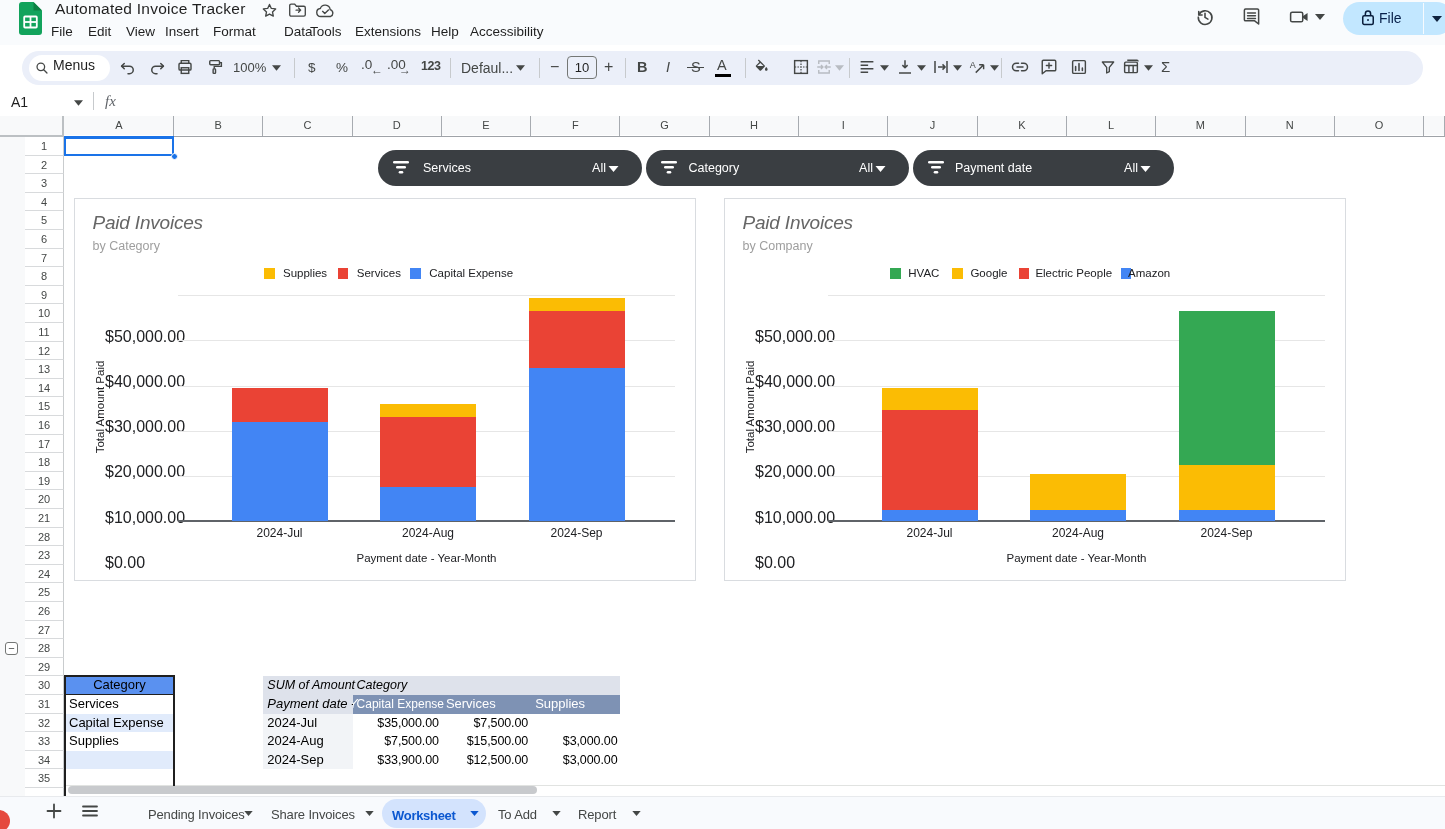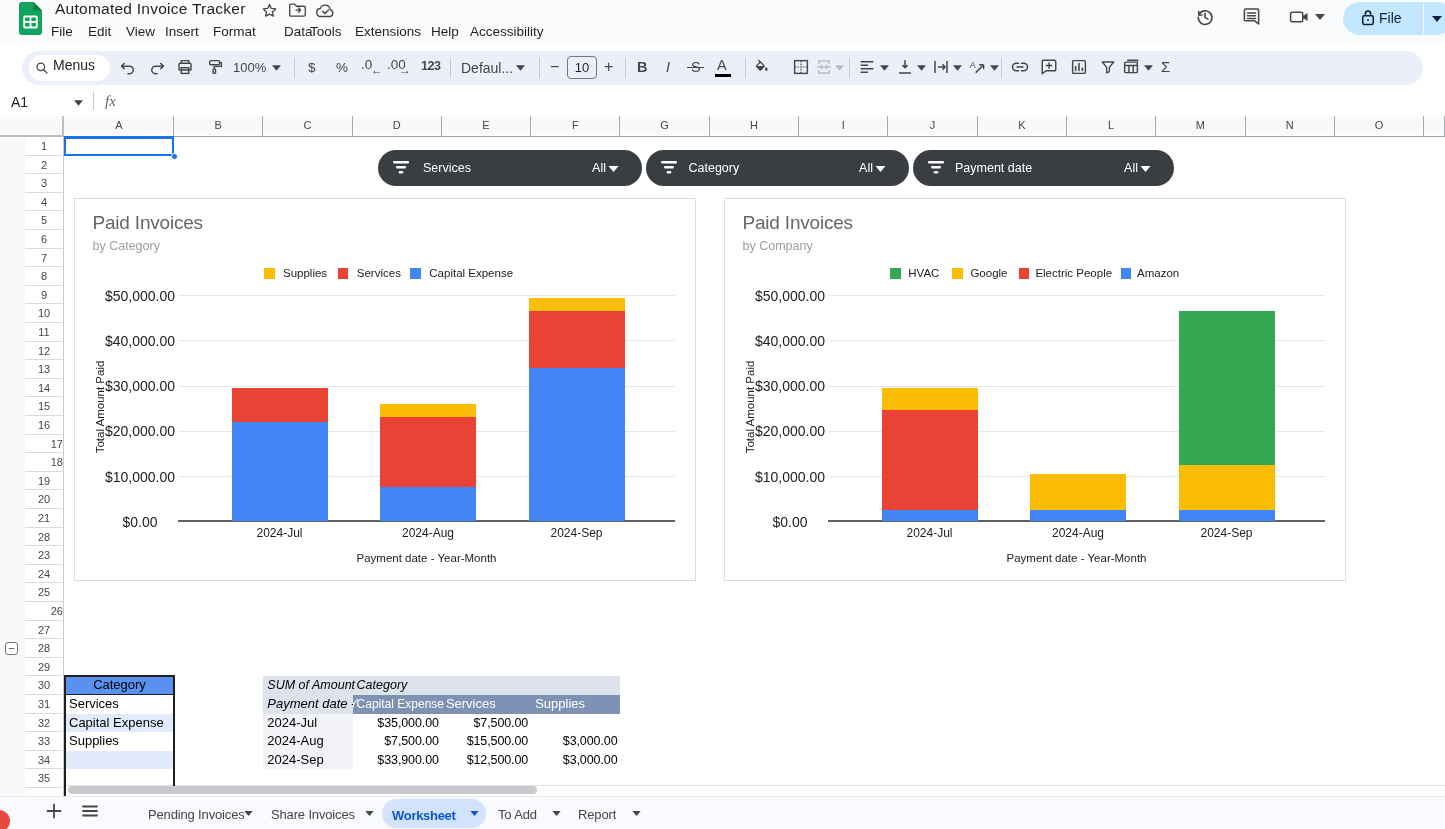--- a/index.html
+++ b/index.html
@@ -17,25 +17,25 @@
   .ttxt { position:absolute; color:#444746; font-size:13px; white-space:nowrap; }
   
   #fbar { position:absolute; left:0; top:85px; width:1445px; height:31px; background:#fff; }
   
   #grid { position:absolute; left:0; top:116px; width:1445px; height:680px; background:#fff; }
   
   .slicer { position:absolute; top:150px; height:36px; background:#3a3e42; border-radius:18px; color:#fff; }
   .slicer .lab { position:absolute; top:11px; font-size:12.5px; font-weight:500; color:#fff; white-space:nowrap; }
   
   .chart { position:absolute; top:198px; width:622px; height:383px; background:#fff; border:1px solid #d9dce0; }
-  .ctitle { position:absolute; left:17.5px; top:13px; font-size:19px; letter-spacing:-0.2px; color:#666; }
+  .ctitle { position:absolute; left:17.5px; top:13px; font-size:19px; letter-spacing:-0.2px; color:#666;font-style:italic; }
   .csub { position:absolute; left:17.5px; top:40px; font-size:12.5px; color:#9e9e9e; }
   .leg { position:absolute; top:69px; width:10.5px; height:10.5px; }
   .legt { position:absolute; top:68px; font-size:11.5px; color:#202124; white-space:nowrap; }
-  .ylab { position:absolute; width:70px; text-align:center; font-size:14px; color:#202124; }
+  .ylab { position:absolute; width:70px; text-align:left; font-size:16px; color:#202124;margin-top:40px; }
   .gl { position:absolute; left:103px; width:497px; height:1px; background:#e6e6e6; }
   .bar { position:absolute; width:96px; }
   .xlab { position:absolute; width:120px; text-align:center; font-size:12px; color:#202124; top:327px; }
   .xtitle { position:absolute; width:300px; text-align:center; font-size:11.5px; color:#202124; top:353px; }
   .ytitle { position:absolute; font-size:11.5px; color:#202124; transform:rotate(-90deg); transform-origin:center; white-space:nowrap; }
   
   .pcell { position:absolute; font-size:13px; color:#000; white-space:nowrap; overflow:hidden; }
   
   #tabbar { position:absolute; left:0; top:796px; width:1445px; height:33px; background:#f8fafd; border-top:1px solid #e8eaed; }
   .tabtxt { position:absolute; top:7px; font-size:13px; letter-spacing:-0.15px; color:#444746; font-weight:500; white-space:nowrap; line-height:21px; }
@@ -288,30 +288,30 @@
   <div class="abs" style="left:25px;top:132.6px;width:39px;height:18.60px;border-right:1px solid #c9ccce;border-bottom:1px solid #d8dadc;color:#444746;font-size:11px;text-align:center;line-height:18.60px;background:#fff">7</div>
   <div class="abs" style="left:25px;top:151.2px;width:39px;height:18.60px;border-right:1px solid #c9ccce;border-bottom:1px solid #d8dadc;color:#444746;font-size:11px;text-align:center;line-height:18.60px;background:#fff">8</div>
   <div class="abs" style="left:25px;top:169.8px;width:39px;height:18.60px;border-right:1px solid #c9ccce;border-bottom:1px solid #d8dadc;color:#444746;font-size:11px;text-align:center;line-height:18.60px;background:#fff">9</div>
   <div class="abs" style="left:25px;top:188.4px;width:39px;height:18.60px;border-right:1px solid #c9ccce;border-bottom:1px solid #d8dadc;color:#444746;font-size:11px;text-align:center;line-height:18.60px;background:#fff">10</div>
   <div class="abs" style="left:25px;top:207.0px;width:39px;height:18.60px;border-right:1px solid #c9ccce;border-bottom:1px solid #d8dadc;color:#444746;font-size:11px;text-align:center;line-height:18.60px;background:#fff">11</div>
   <div class="abs" style="left:25px;top:225.6px;width:39px;height:18.60px;border-right:1px solid #c9ccce;border-bottom:1px solid #d8dadc;color:#444746;font-size:11px;text-align:center;line-height:18.60px;background:#fff">12</div>
   <div class="abs" style="left:25px;top:244.2px;width:39px;height:18.60px;border-right:1px solid #c9ccce;border-bottom:1px solid #d8dadc;color:#444746;font-size:11px;text-align:center;line-height:18.60px;background:#fff">13</div>
   <div class="abs" style="left:25px;top:262.8px;width:39px;height:18.60px;border-right:1px solid #c9ccce;border-bottom:1px solid #d8dadc;color:#444746;font-size:11px;text-align:center;line-height:18.60px;background:#fff">14</div>
   <div class="abs" style="left:25px;top:281.4px;width:39px;height:18.60px;border-right:1px solid #c9ccce;border-bottom:1px solid #d8dadc;color:#444746;font-size:11px;text-align:center;line-height:18.60px;background:#fff">15</div>
   <div class="abs" style="left:25px;top:300.0px;width:39px;height:18.60px;border-right:1px solid #c9ccce;border-bottom:1px solid #d8dadc;color:#444746;font-size:11px;text-align:center;line-height:18.60px;background:#fff">16</div>
-  <div class="abs" style="left:25px;top:318.6px;width:39px;height:18.60px;border-right:1px solid #c9ccce;border-bottom:1px solid #d8dadc;color:#444746;font-size:11px;text-align:right;line-height:18.60px;background:#fff">17</div>
-  <div class="abs" style="left:25px;top:337.2px;width:39px;height:18.60px;border-right:1px solid #c9ccce;border-bottom:1px solid #d8dadc;color:#444746;font-size:11px;text-align:right;line-height:18.60px;background:#fff">18</div>
+  <div class="abs" style="left:25px;top:318.6px;width:39px;height:18.60px;border-right:1px solid #c9ccce;border-bottom:1px solid #d8dadc;color:#444746;font-size:11px;text-align:center;line-height:18.60px;background:#fff">17</div>
+  <div class="abs" style="left:25px;top:337.2px;width:39px;height:18.60px;border-right:1px solid #c9ccce;border-bottom:1px solid #d8dadc;color:#444746;font-size:11px;text-align:center;line-height:18.60px;background:#fff">18</div>
   <div class="abs" style="left:25px;top:355.8px;width:39px;height:18.60px;border-right:1px solid #c9ccce;border-bottom:1px solid #d8dadc;color:#444746;font-size:11px;text-align:center;line-height:18.60px;background:#fff">19</div>
   <div class="abs" style="left:25px;top:374.4px;width:39px;height:18.60px;border-right:1px solid #c9ccce;border-bottom:1px solid #d8dadc;color:#444746;font-size:11px;text-align:center;line-height:18.60px;background:#fff">20</div>
   <div class="abs" style="left:25px;top:393.0px;width:39px;height:18.60px;border-right:1px solid #c9ccce;border-bottom:1px solid #d8dadc;color:#444746;font-size:11px;text-align:center;line-height:18.60px;background:#fff">21</div>
   <div class="abs" style="left:25px;top:411.6px;width:39px;height:18.60px;border-right:1px solid #c9ccce;border-bottom:1px solid #d8dadc;color:#444746;font-size:11px;text-align:center;line-height:18.60px;background:#fff">28</div>
   <div class="abs" style="left:25px;top:430.2px;width:39px;height:18.60px;border-right:1px solid #c9ccce;border-bottom:1px solid #d8dadc;color:#444746;font-size:11px;text-align:center;line-height:18.60px;background:#fff">23</div>
   <div class="abs" style="left:25px;top:448.8px;width:39px;height:18.60px;border-right:1px solid #c9ccce;border-bottom:1px solid #d8dadc;color:#444746;font-size:11px;text-align:center;line-height:18.60px;background:#fff">24</div>
   <div class="abs" style="left:25px;top:467.4px;width:39px;height:18.60px;border-right:1px solid #c9ccce;border-bottom:1px solid #d8dadc;color:#444746;font-size:11px;text-align:center;line-height:18.60px;background:#fff">25</div>
-  <div class="abs" style="left:25px;top:486.0px;width:39px;height:18.60px;border-right:1px solid #c9ccce;border-bottom:1px solid #d8dadc;color:#444746;font-size:11px;text-align:right;line-height:18.60px;background:#fff">26</div>
+  <div class="abs" style="left:25px;top:486.0px;width:39px;height:18.60px;border-right:1px solid #c9ccce;border-bottom:1px solid #d8dadc;color:#444746;font-size:11px;text-align:center;line-height:18.60px;background:#fff">26</div>
   <div class="abs" style="left:25px;top:504.6px;width:39px;height:18.60px;border-right:1px solid #c9ccce;border-bottom:1px solid #d8dadc;color:#444746;font-size:11px;text-align:center;line-height:18.60px;background:#fff">27</div>
   <div class="abs" style="left:25px;top:523.2px;width:39px;height:18.60px;border-right:1px solid #c9ccce;border-bottom:1px solid #d8dadc;color:#444746;font-size:11px;text-align:center;line-height:18.60px;background:#fff">28</div>
   <div class="abs" style="left:25px;top:541.8px;width:39px;height:18.60px;border-right:1px solid #c9ccce;border-bottom:1px solid #d8dadc;color:#444746;font-size:11px;text-align:center;line-height:18.60px;background:#fff">29</div>
   <div class="abs" style="left:25px;top:560.4px;width:39px;height:18.60px;border-right:1px solid #c9ccce;border-bottom:1px solid #d8dadc;color:#444746;font-size:11px;text-align:center;line-height:18.60px;background:#fff">30</div>
   <div class="abs" style="left:25px;top:579.0px;width:39px;height:18.60px;border-right:1px solid #c9ccce;border-bottom:1px solid #d8dadc;color:#444746;font-size:11px;text-align:center;line-height:18.60px;background:#fff">31</div>
   <div class="abs" style="left:25px;top:597.6px;width:39px;height:18.60px;border-right:1px solid #c9ccce;border-bottom:1px solid #d8dadc;color:#444746;font-size:11px;text-align:center;line-height:18.60px;background:#fff">32</div>
   <div class="abs" style="left:25px;top:616.2px;width:39px;height:18.60px;border-right:1px solid #c9ccce;border-bottom:1px solid #d8dadc;color:#444746;font-size:11px;text-align:center;line-height:18.60px;background:#fff">33</div>
   <div class="abs" style="left:25px;top:634.8px;width:39px;height:18.60px;border-right:1px solid #c9ccce;border-bottom:1px solid #d8dadc;color:#444746;font-size:11px;text-align:center;line-height:18.60px;background:#fff">34</div>
   <div class="abs" style="left:25px;top:653.4px;width:39px;height:18.60px;border-right:1px solid #c9ccce;border-bottom:1px solid #d8dadc;color:#444746;font-size:11px;text-align:center;line-height:18.60px;background:#fff">35</div>
   <div class="abs" style="left:25px;top:672.0px;width:39px;height:8.0px;border-right:1px solid #c9ccce;background:#fff"></div>
@@ -404,21 +404,21 @@
   <div class="chart" id="chart2" style="left:724px">
     <div class="ctitle">Paid Invoices</div>
     <div class="csub">by Company</div>
     <div class="leg" style="left:165px;background:#34a853"></div>
     <div class="legt" style="left:183.3px">HVAC</div>
     <div class="leg" style="left:227px;background:#fbbc04"></div>
     <div class="legt" style="left:245.4px">Google</div>
     <div class="leg" style="left:293.5px;background:#ea4335"></div>
     <div class="legt" style="left:310.4px">Electric People</div>
     <div class="leg" style="left:395.5px;background:#4285f4"></div>
-    <div class="legt" style="left:412px">Amazon</div>
+    <div class="legt" style="left:403px">Amazon</div>
     <div class="ylab" style="left:30px;top:88.8px">$50,000.00</div>
     <div class="ylab" style="left:30px;top:133.9px">$40,000.00</div>
     <div class="ylab" style="left:30px;top:179.1px">$30,000.00</div>
     <div class="ylab" style="left:30px;top:224.3px">$20,000.00</div>
     <div class="ylab" style="left:30px;top:269.5px">$10,000.00</div>
     <div class="ylab" style="left:30px;top:314.6px">$0.00</div>
     <div class="gl" style="top:96.3px"></div>
     <div class="gl" style="top:141.4px"></div>
     <div class="gl" style="top:186.6px"></div>
     <div class="gl" style="top:231.8px"></div>

